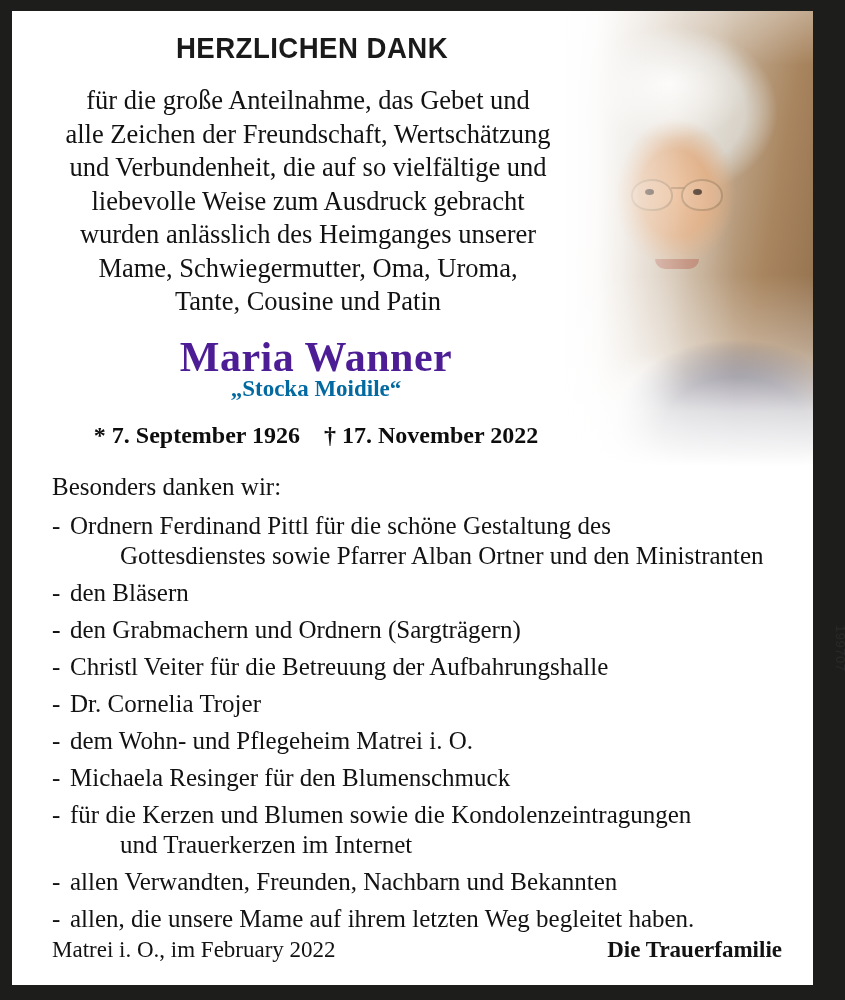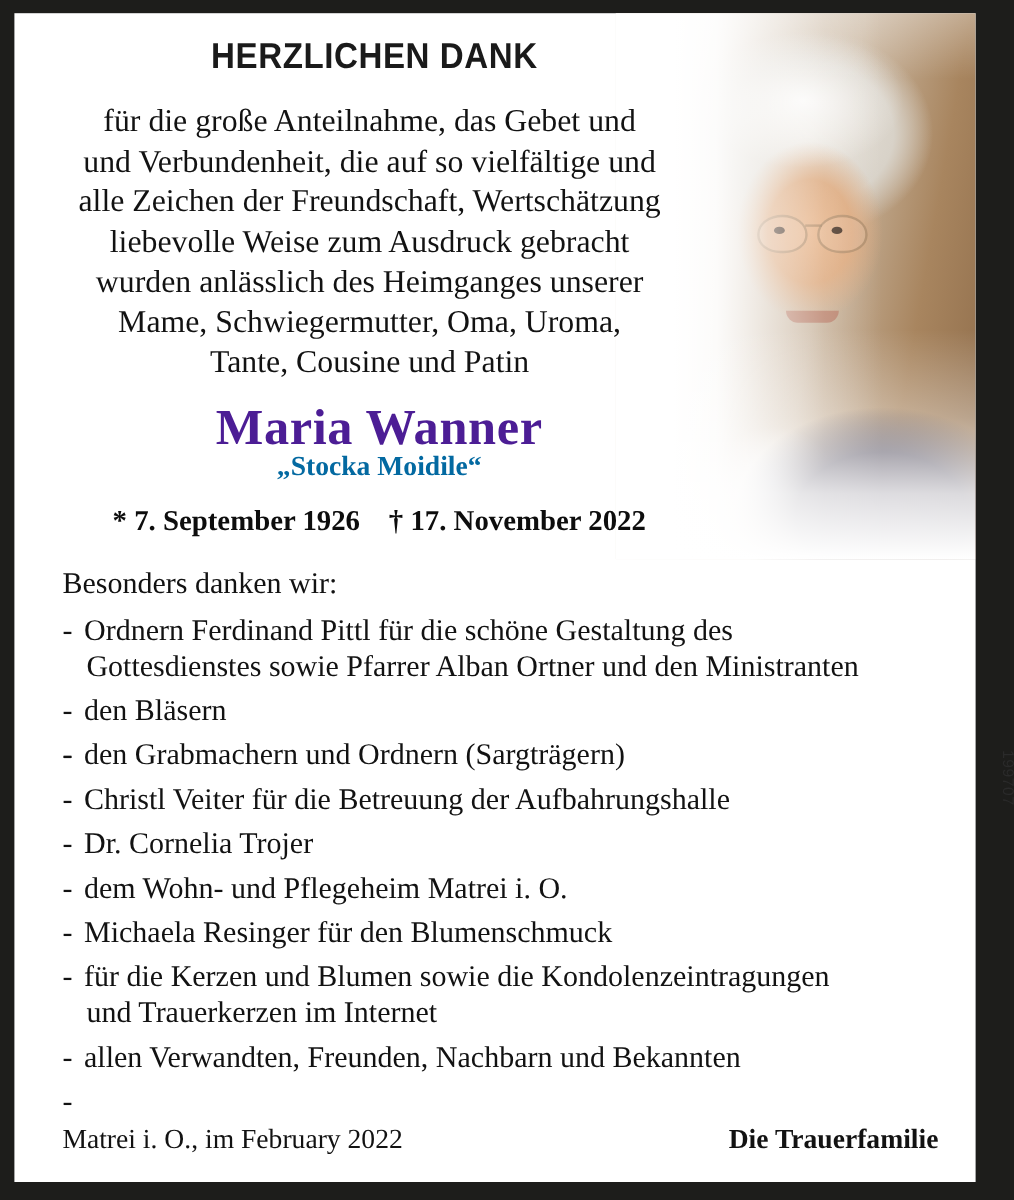--- a/index.html
+++ b/index.html
@@ -213,20 +213,21 @@
     line-height: 30px;
   }
   .thanks-list li .dash {
     position: absolute;
     left: 0;
     top: 0;
   }
   .thanks-list li .cont {
     display: block;
     padding-left: 2px;
+    margin-left: 48px;
   }
 
   .footer {
     position: absolute;
     left: 40px;
     top: 926px;
     width: 730px;
     display: flex;
     justify-content: space-between;
     align-items: baseline;
@@ -270,22 +271,22 @@
       <div class="fade-left"></div>
       <div class="fade-bottom"></div>
     </div>
 
     <div id="content">
 
       <div class="headline">HERZLICHEN DANK</div>
 
       <div class="intro">
         <div>für die große Anteilnahme, das Gebet und</div>
+        <div>alle Zeichen der Freundschaft, Wertschätzung</div>
         <div>und Verbundenheit, die auf so vielfältige und</div>
-        <div>alle Zeichen der Freundschaft, Wertschätzung</div>
         <div>liebevolle Weise zum Ausdruck gebracht</div>
         <div>wurden anlässlich des Heimganges unserer</div>
         <div>Mame, Schwiegermutter, Oma, Uroma,</div>
         <div>Tante, Cousine und Patin</div>
       </div>
 
       <div class="name">Maria Wanner</div>
 
       <div class="nickname">„Stocka Moidile“</div>
 
@@ -330,20 +331,21 @@
           <span class="dash">-</span>
           <span>für die Kerzen und Blumen sowie die Kondolenzeintragungen</span>
           <span class="cont">und Trauerkerzen im Internet</span>
         </li>
         <li>
           <span class="dash">-</span>
           <span>allen Verwandten, Freunden, Nachbarn und Bekannten</span>
         </li>
         <li>
           <span class="dash">-</span>
+          <span>allen, die unsere Mame auf ihrem letzten Weg begleitet haben.</span>
         </li>
       </ul>
 
       <div class="footer">
         <span>Matrei i. O., im February 2022</span>
         <span class="family">Die Trauerfamilie</span>
       </div>
 
     </div>
   </div>

